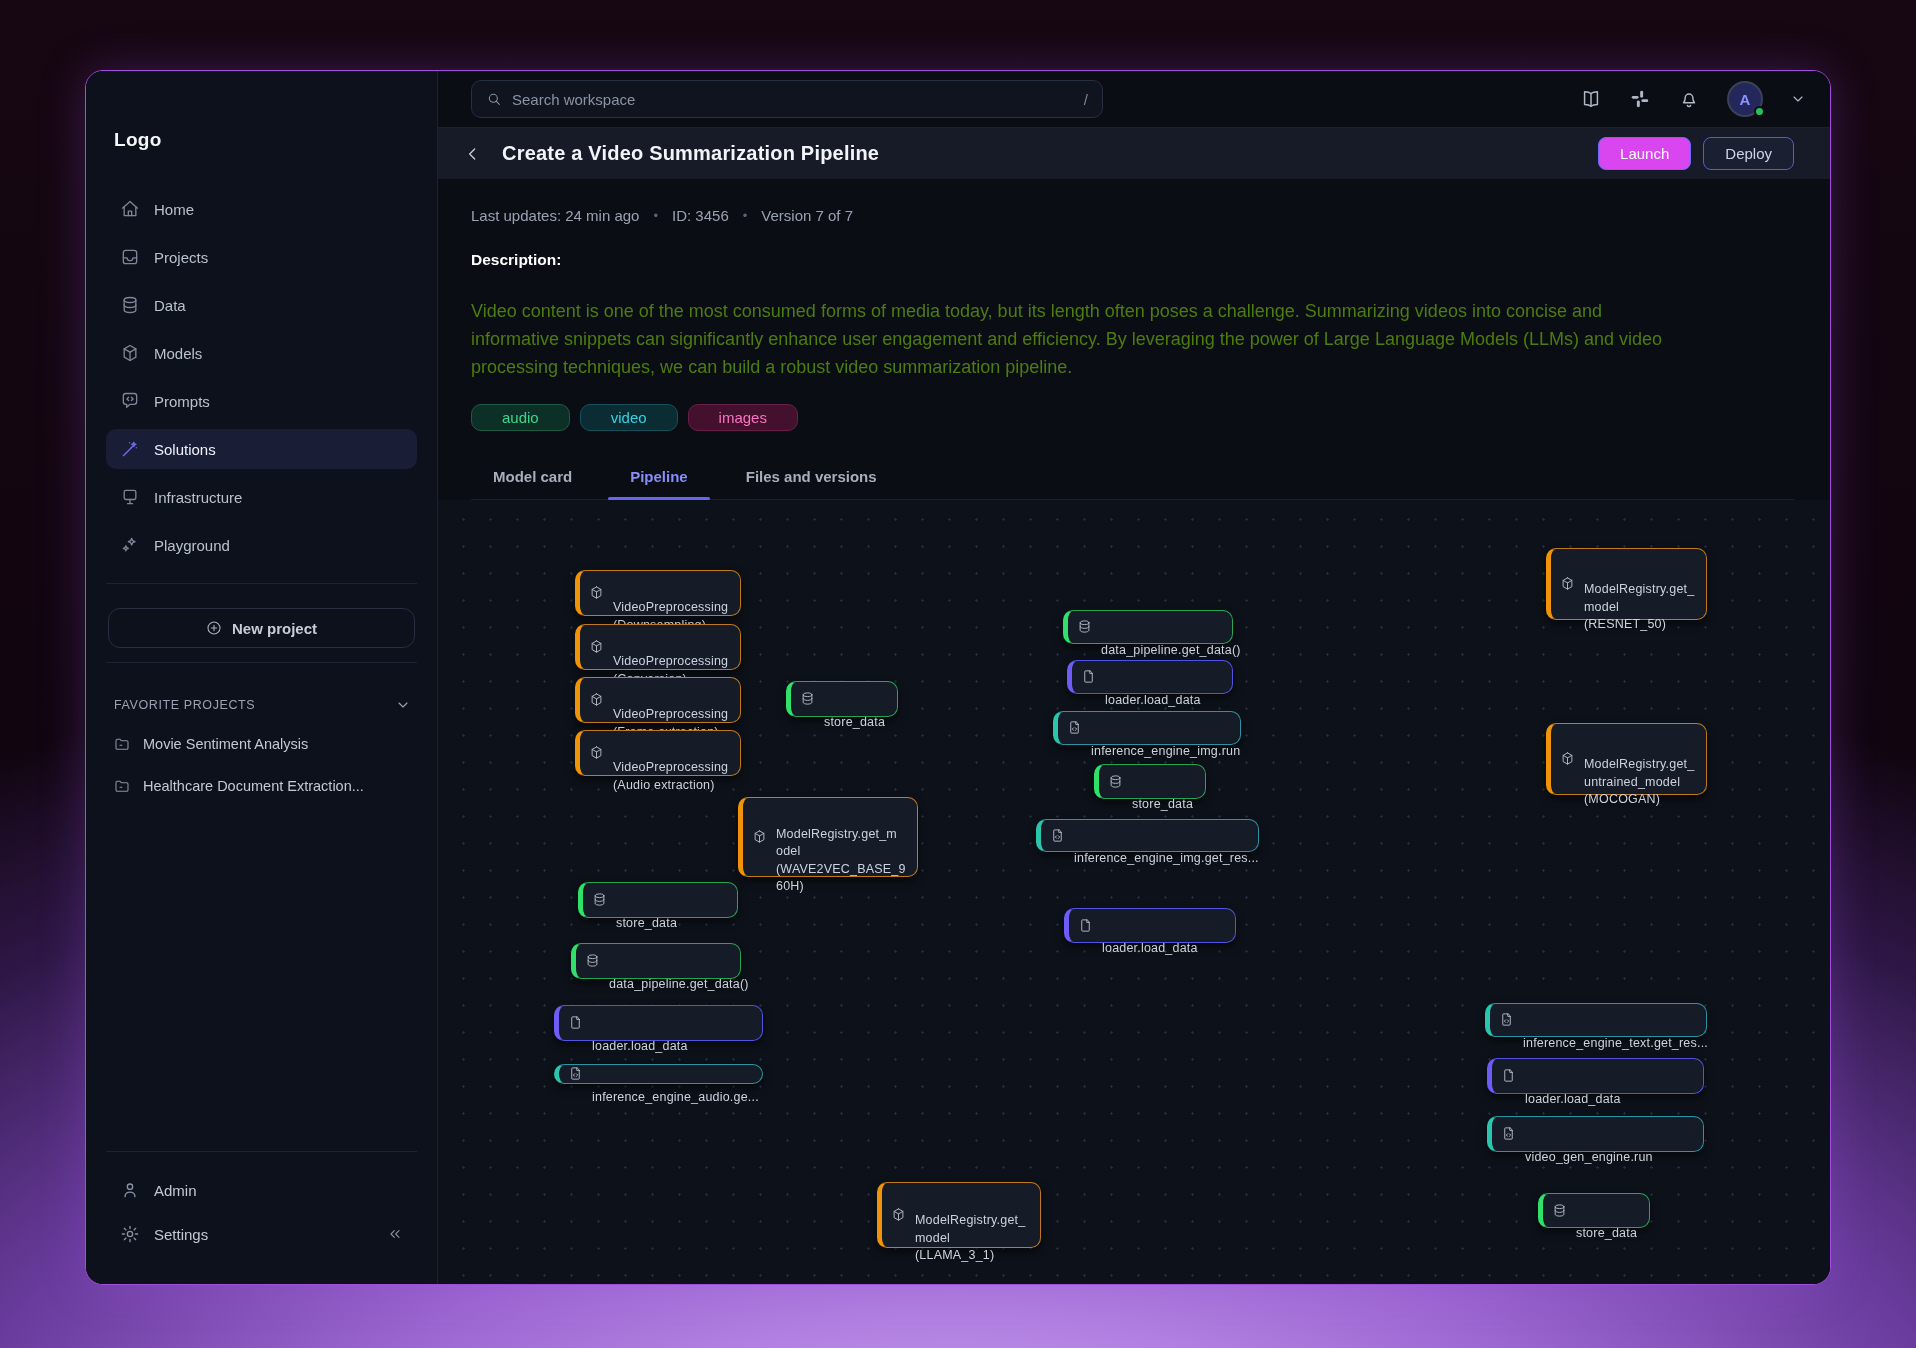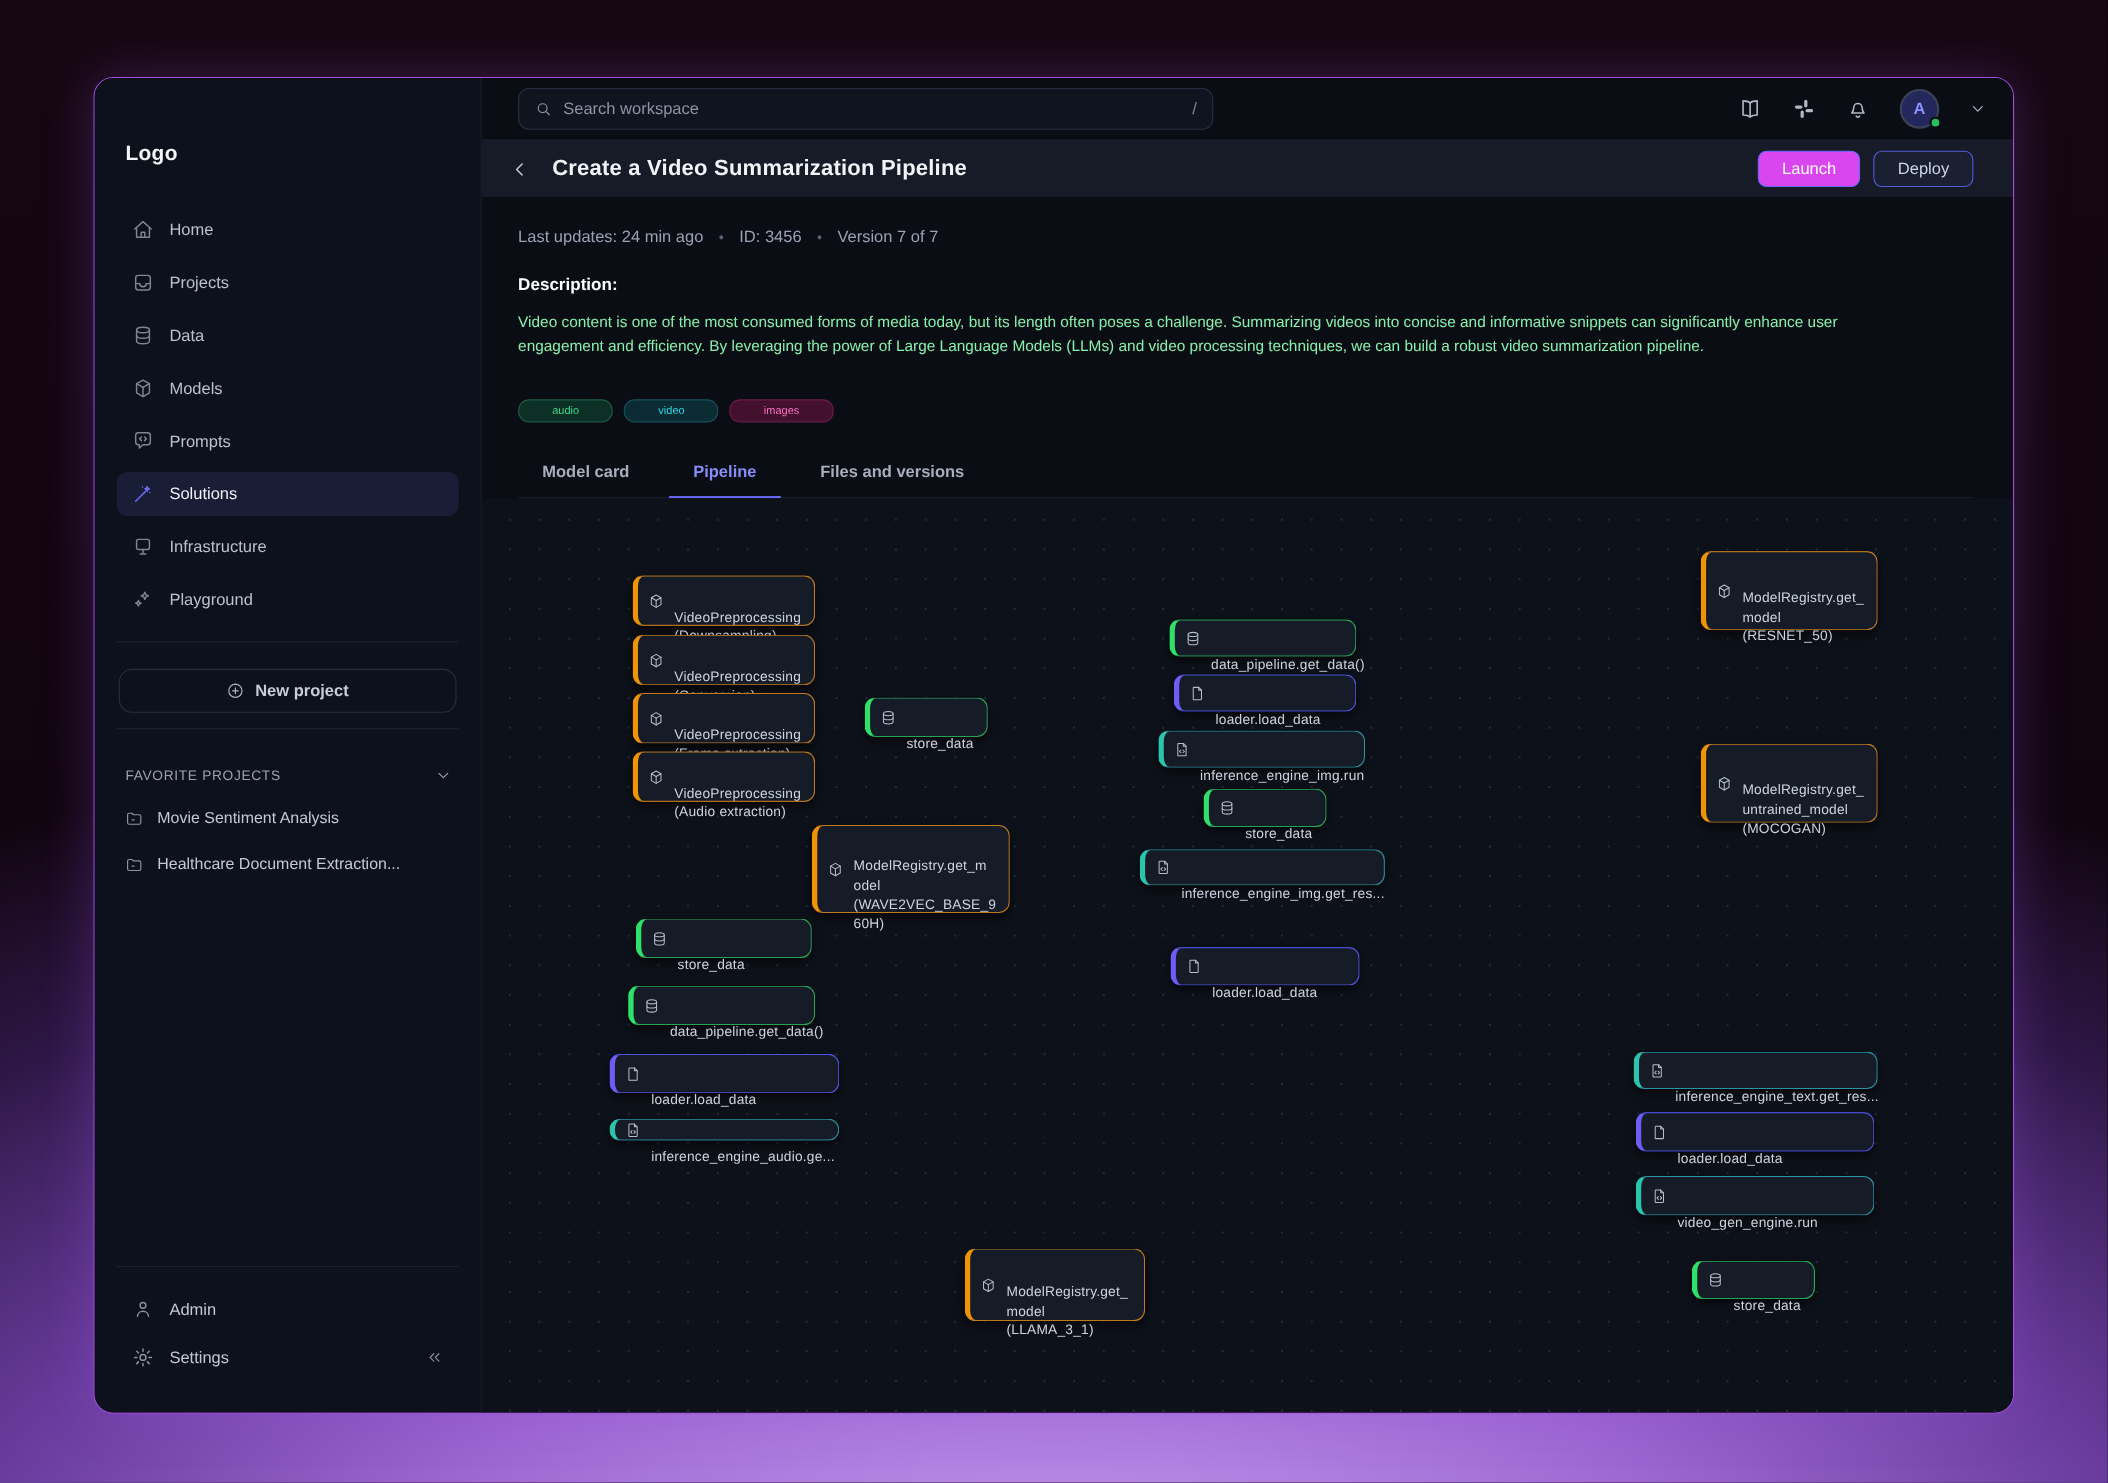--- a/index.html
+++ b/index.html
@@ -66,23 +66,23 @@
   .hd-btns { margin-left:auto; display:flex; gap:12px; }
   .btn { border-radius:8px; font-size:15px; padding:7px 21px; cursor:pointer;
     font-family:"Liberation Sans", sans-serif; }
   .btn-launch { background:#d946ef; border:1px solid #6d68fa; color:#ffffff; }
   .btn-deploy { background:rgba(99,102,241,.06); border:1px solid #5659dd; color:#ced3e8; }
 
   .info { padding:28px 36px 0 33px; }
   .meta { display:flex; align-items:center; gap:11px; color:#99a2b3; font-size:15px; }
   .bullet { color:#5a6375; font-size:13px; margin:0 3px; }
   .desc-head { margin-top:27px; font-size:15.5px; font-weight:700; color:#ffffff; }
-  .desc-body { margin-top:13px; max-width:1212px; font-size:14px; line-height:1.55; color:#86efac; }
+  .desc-body { margin-top:29px; max-width:1212px; font-size:18px; line-height:1.55; color:#4d7c0f; }
   .tags { display:flex; gap:10px; margin-top:22px; }
-  .tag { padding:4px 30px; border-radius:10px; font-size:10px; font-weight:500; border:1px solid transparent;margin-top:16px; }
+  .tag { padding:4px 30px; border-radius:10px; font-size:15px; font-weight:500; border:1px solid transparent; }
   .tabs { display:flex; gap:14px; margin-top:25px; border-bottom:1px solid #1b2130; padding-left:0; }
   .tab { padding:12px 22px 14px; font-size:15px; font-weight:700; color:#a7afbc; position:relative; cursor:pointer; }
   .tab.active { color:#898dfa; }
   .tab.active::after { content:""; position:absolute; left:0; right:0; bottom:-1px; height:2.5px;
     background:#6467f2; border-radius:2px; }
 
   .canvas { flex:1; position:relative; overflow:hidden; background-color:#0d1119;
     background-image:radial-gradient(circle, #232b3d 1.2px, transparent 1.4px);
     background-size:27px 27px; background-position:12px 6px; }
   .node { position:absolute; display:flex; align-items:center; gap:9px; padding:4px 10px 4px 9px;

